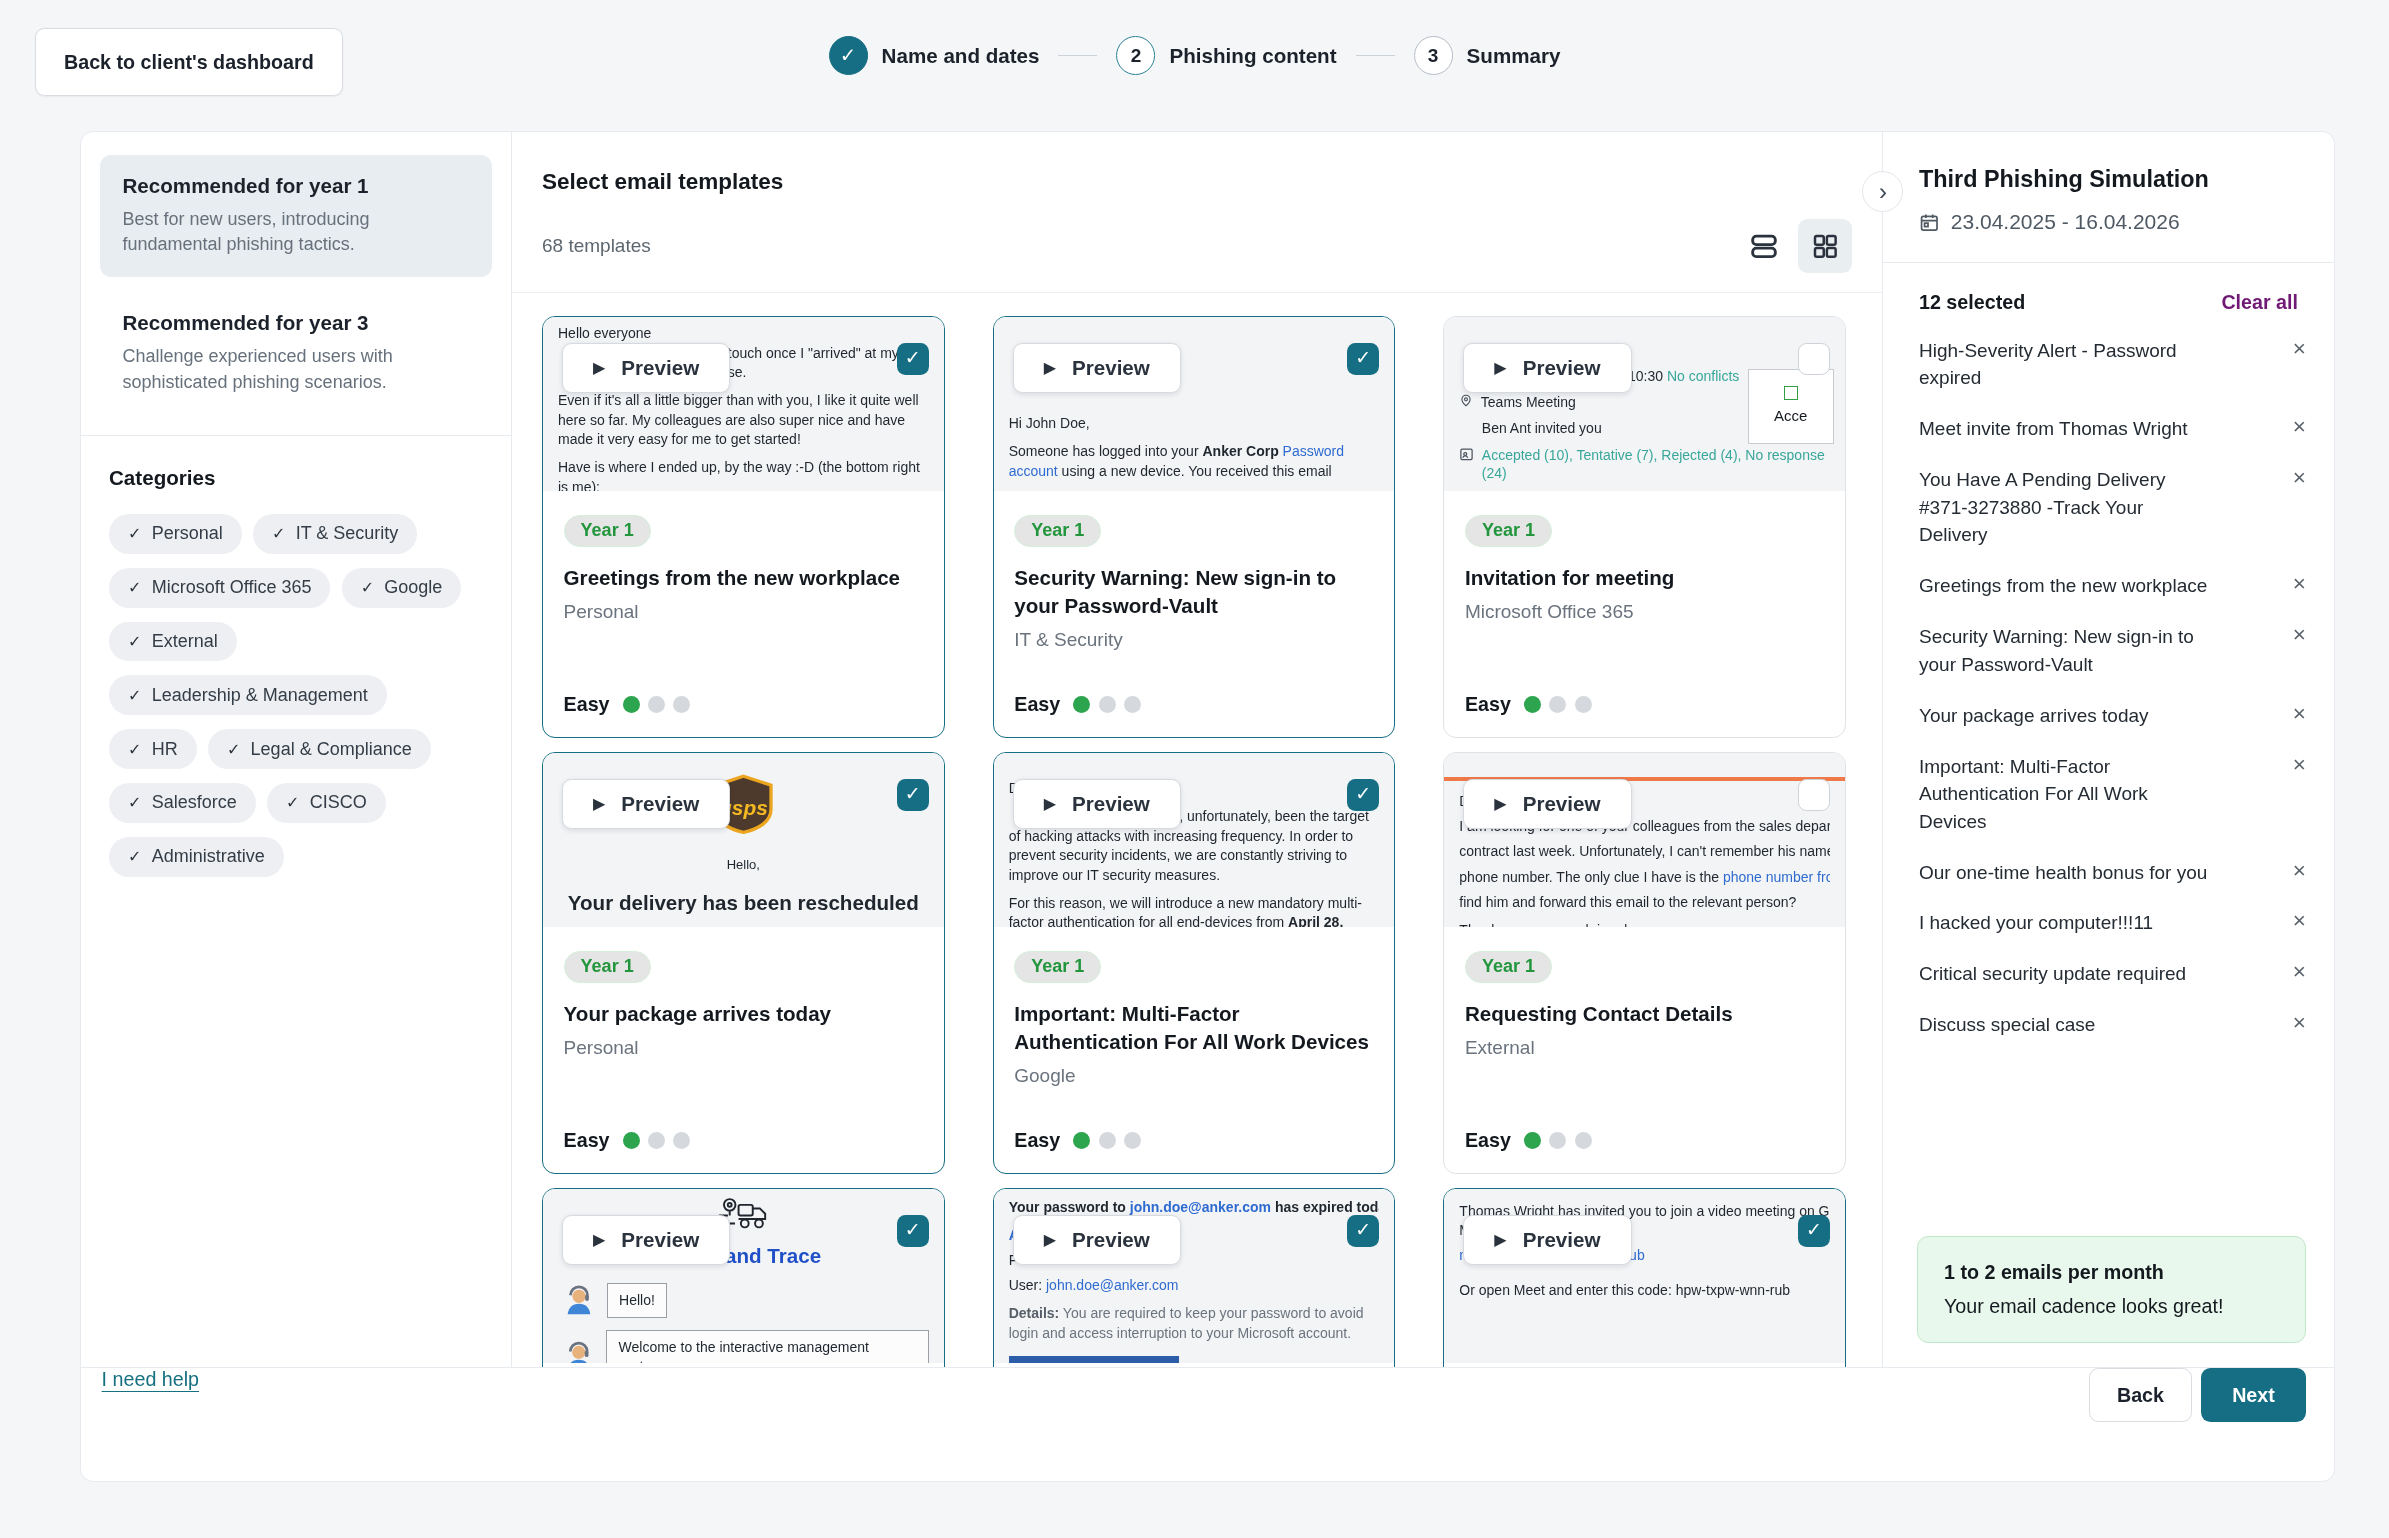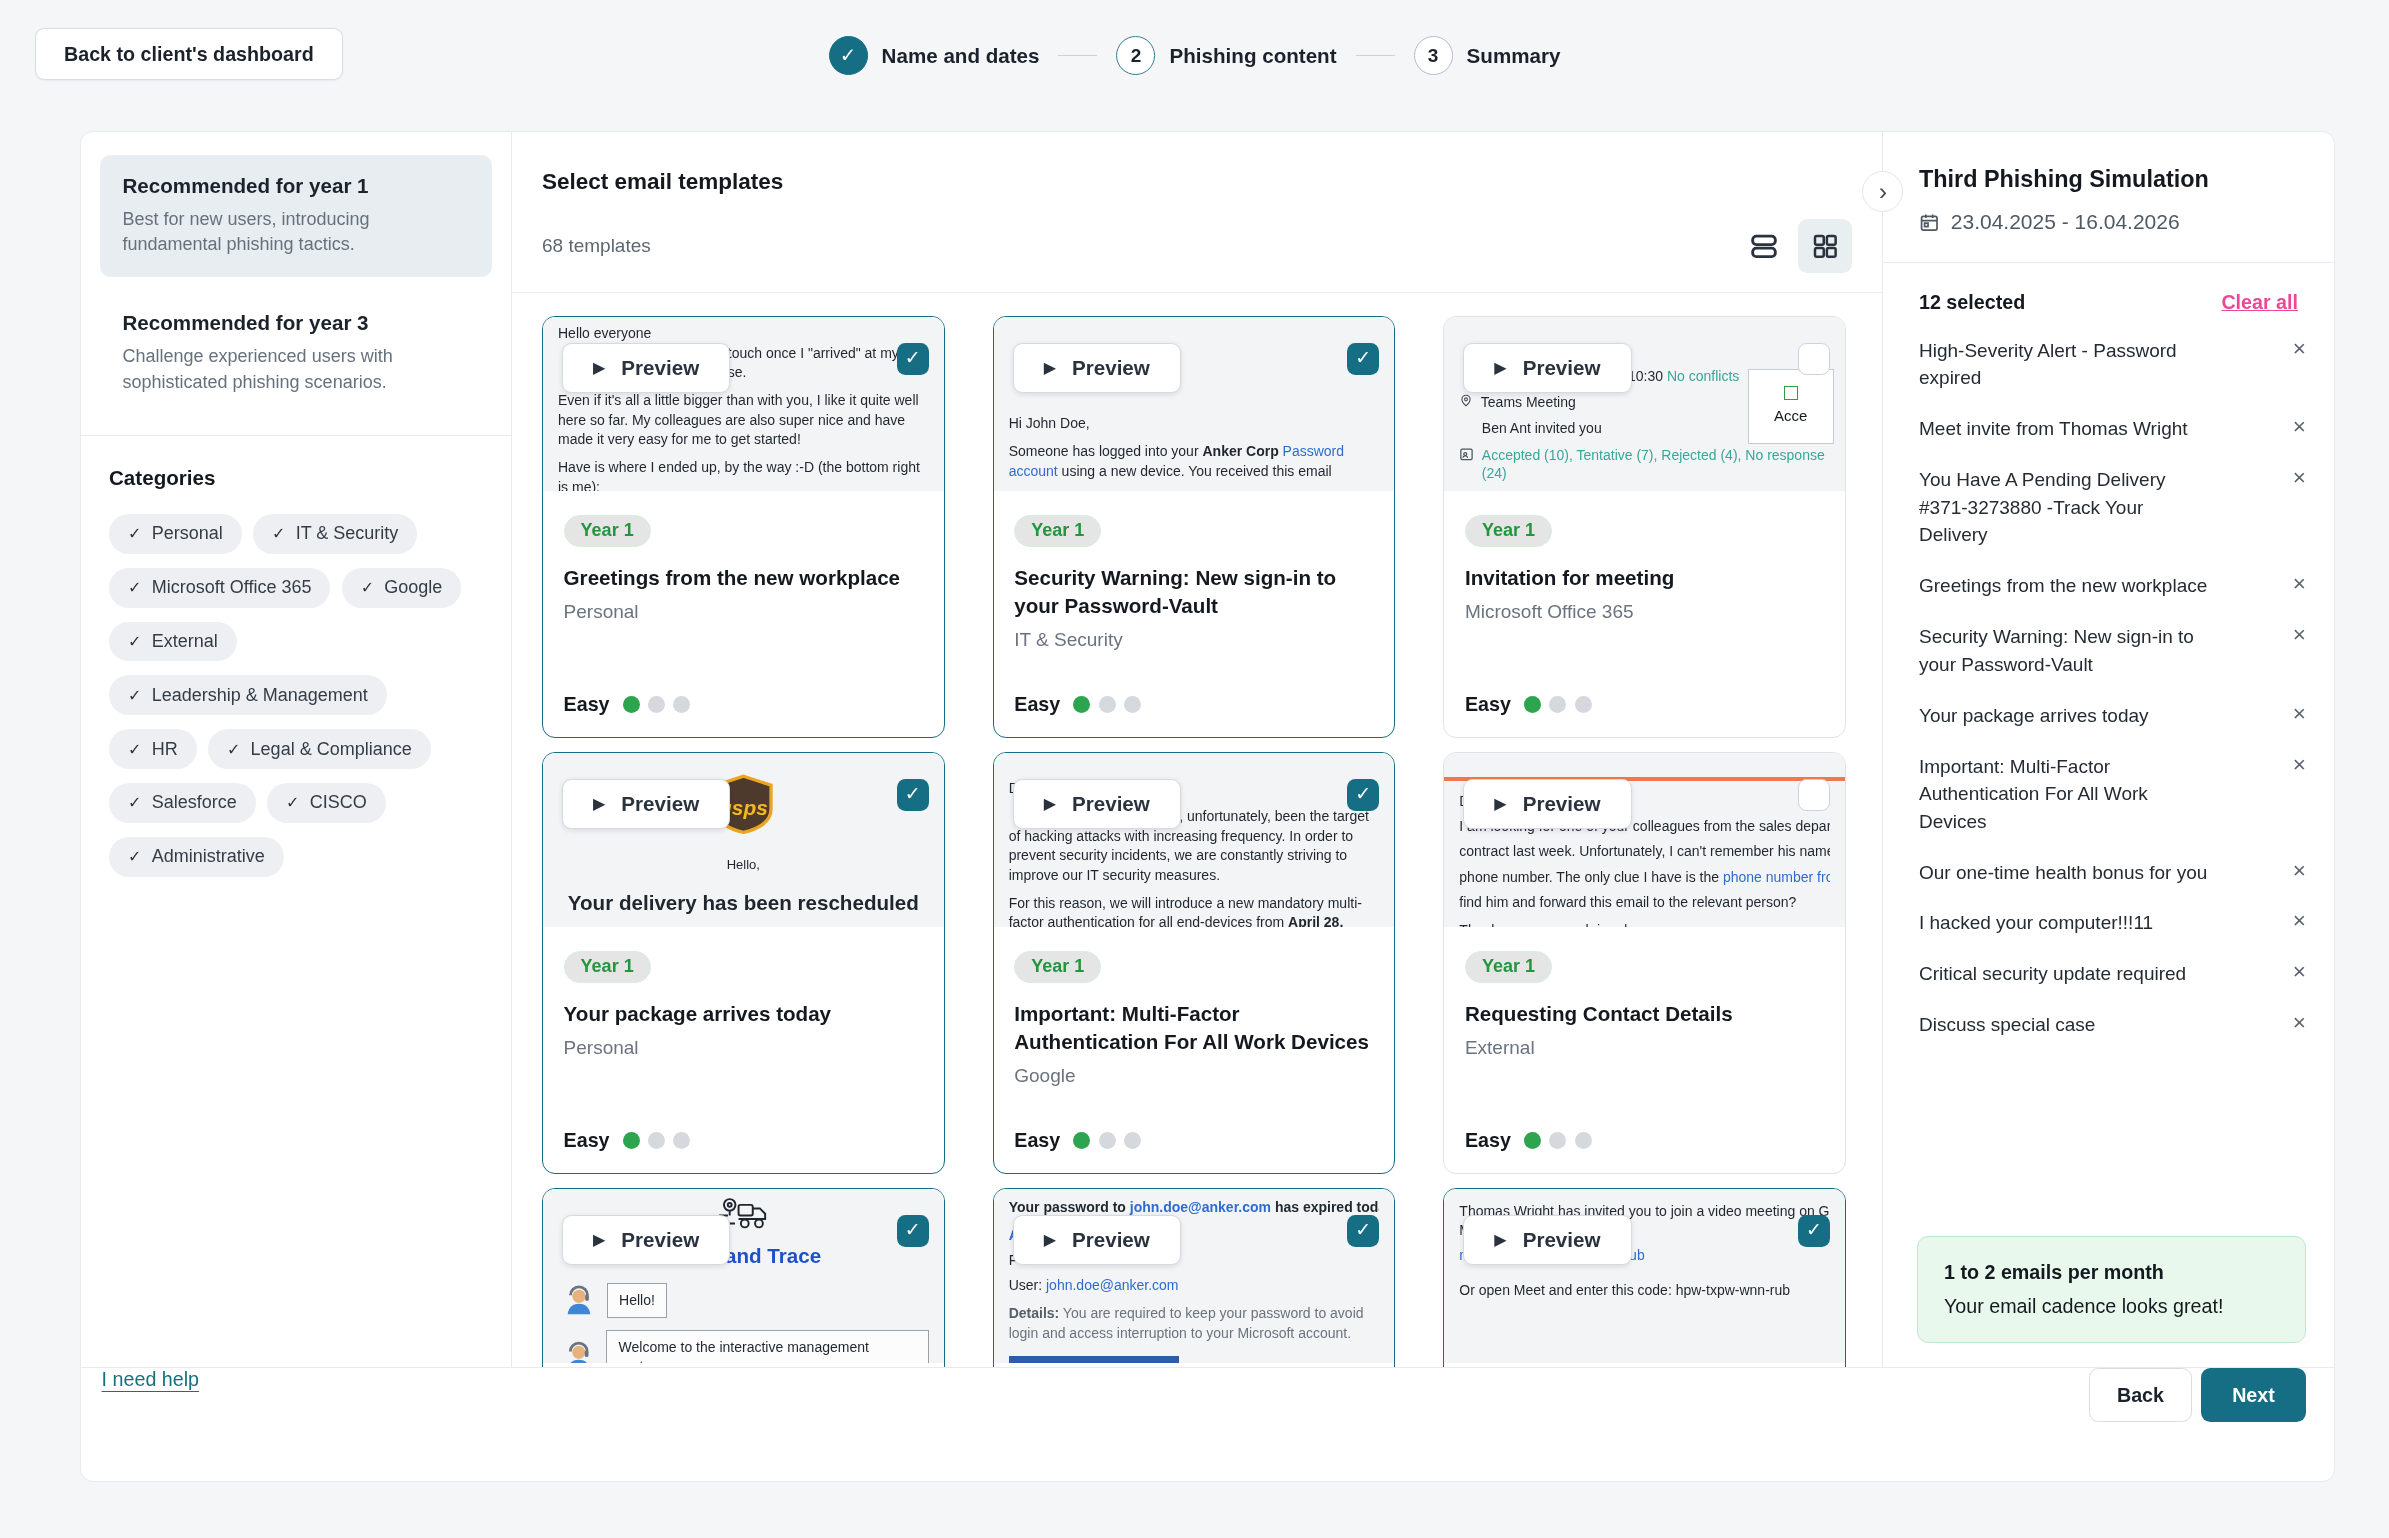--- a/index.html
+++ b/index.html
@@ -1,21 +1,21 @@
 <!DOCTYPE html>
 <html style="font-size:15px"><head>
 <meta charset="utf-8">
 <style>
   * { margin:0; padding:0; box-sizing:border-box; }
   html,body { background:#f5f6f8; font-family:"Liberation Sans","DejaVu Sans",sans-serif; color:#1b222b; }
   .app { position:relative; width:2389px; height:1538px; background:#f5f6f8; overflow:hidden; }
   :root { --teal:#156e83; --line:#e7eaee; --ink:#14191f; --gray:#67717c; }
 
   
-  .back-btn { position:absolute; left:35px; top:28px; height:52px; padding:0 28px; background:#fff;
+  .back-btn { position:absolute; left:35px; top:28px; height:68px; padding:0 28px; background:#fff;
     border:0.9px solid #d9dde2; border-radius:9.4px; font-size:19.7px; font-weight:600; color:#1b222b;
     box-shadow:0 0.9px 1.9px rgba(16,24,40,.05); cursor:pointer; font-family:inherit; }
   .stepper { position:absolute; left:50%; top:36px; transform:translateX(-50%); display:flex; align-items:center; }
   .step { display:flex; align-items:center; gap:14px; font-size:20.6px; font-weight:600; color:#1b222b; }
   .step-circle { width:39px; height:39px; border-radius:50%; border:1.9px solid #b6bec7; display:flex;
     align-items:center; justify-content:center; font-size:19px; font-weight:600; color:#1b222b; background:#fff; }
   .step-circle--done { background:var(--teal); border-color:var(--teal); color:#fff; font-size:19.7px; }
   .step-circle--active { border-color:#2c8196; }
   .step-dash { width:39px; height:1.9px; background:#ccd2d9; margin:0 19px; }
 
@@ -116,21 +116,21 @@
   .rightpanel { width:452px; border-left:0.9px solid var(--line); position:relative; display:flex;
     flex-direction:column; flex-shrink:0; }
   .rp-collapse { position:absolute; left:-20.6px; top:39px; width:41px; height:41px; border-radius:50%;
     background:#fff; border:0.9px solid #e3e6ea; z-index:5; display:flex; align-items:center; justify-content:center;
     font-size:24px; color:#3f4953; cursor:pointer; }
   .rp-head { padding:34px 28px 28px 36px; border-bottom:0.9px solid var(--line); }
   .rp-title { font-size:23.4px; font-weight:700; color:var(--ink); }
   .rp-date { display:flex; align-items:center; gap:11.2px; margin-top:17px; font-size:21px; color:#4f5963; }
   .rp-sub { display:flex; justify-content:space-between; align-items:center; padding:28px 36px 19px; }
   .rp-count { font-size:19.7px; font-weight:700; color:var(--ink); }
-  .rp-clear { font-size:19.7px; font-weight:600; color:#ec4899; cursor:pointer;text-decoration:underline; }
+  .rp-clear { font-size:19.7px; font-weight:600; color:#701a75; cursor:pointer; }
   .rp-list { padding:3.7px 28px 0 36px; overflow:hidden; flex:1; }
   .rp-item { display:flex; justify-content:space-between; gap:15px; margin-bottom:23.4px; font-size:19px;
     color:#242b33; line-height:1.45; }
   .rp-item-text { width:292px; }
   .rp-item-close { color:#59626b; font-size:22.5px; line-height:1.1; flex-shrink:0; cursor:pointer; }
   .rp-cadence { position:absolute; left:34px; right:28px; bottom:24px; background:#e9f8ec;
     border:0.9px solid #bfe8c8; border-radius:11.2px; padding:24px 26px; }
   .rp-cadence-title { font-size:19.7px; font-weight:700; color:var(--ink); }
   .rp-cadence-text { font-size:19.7px; color:var(--ink); margin-top:11.2px; }
 

